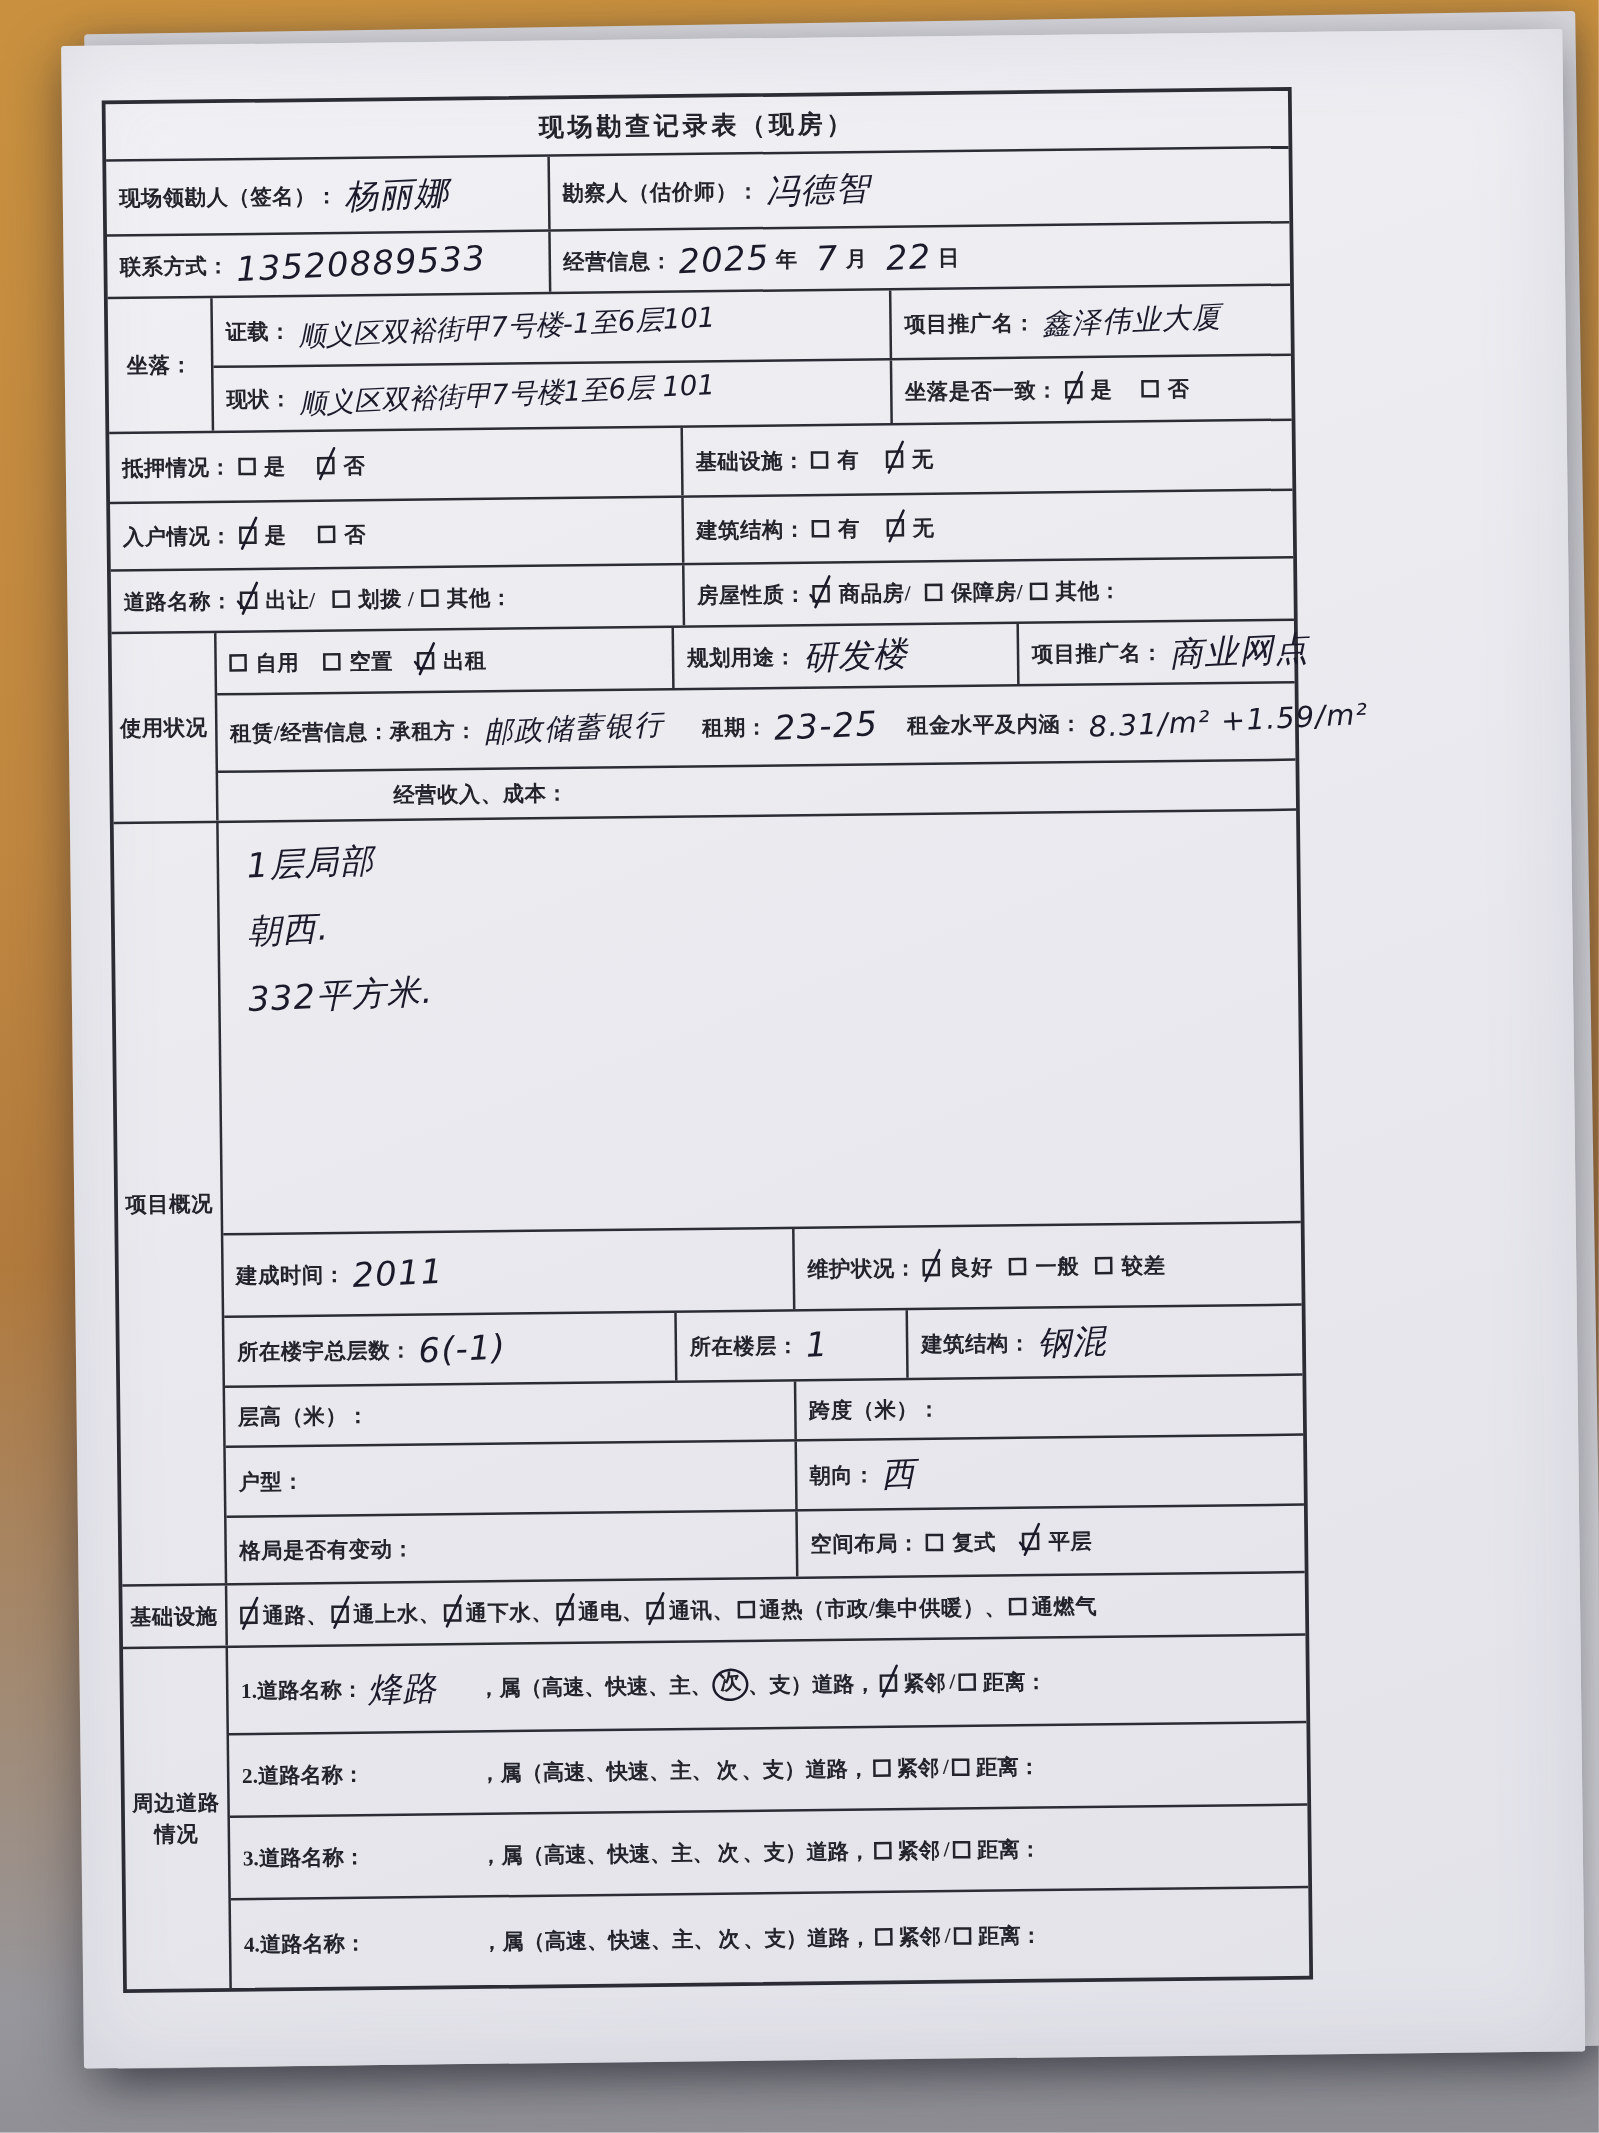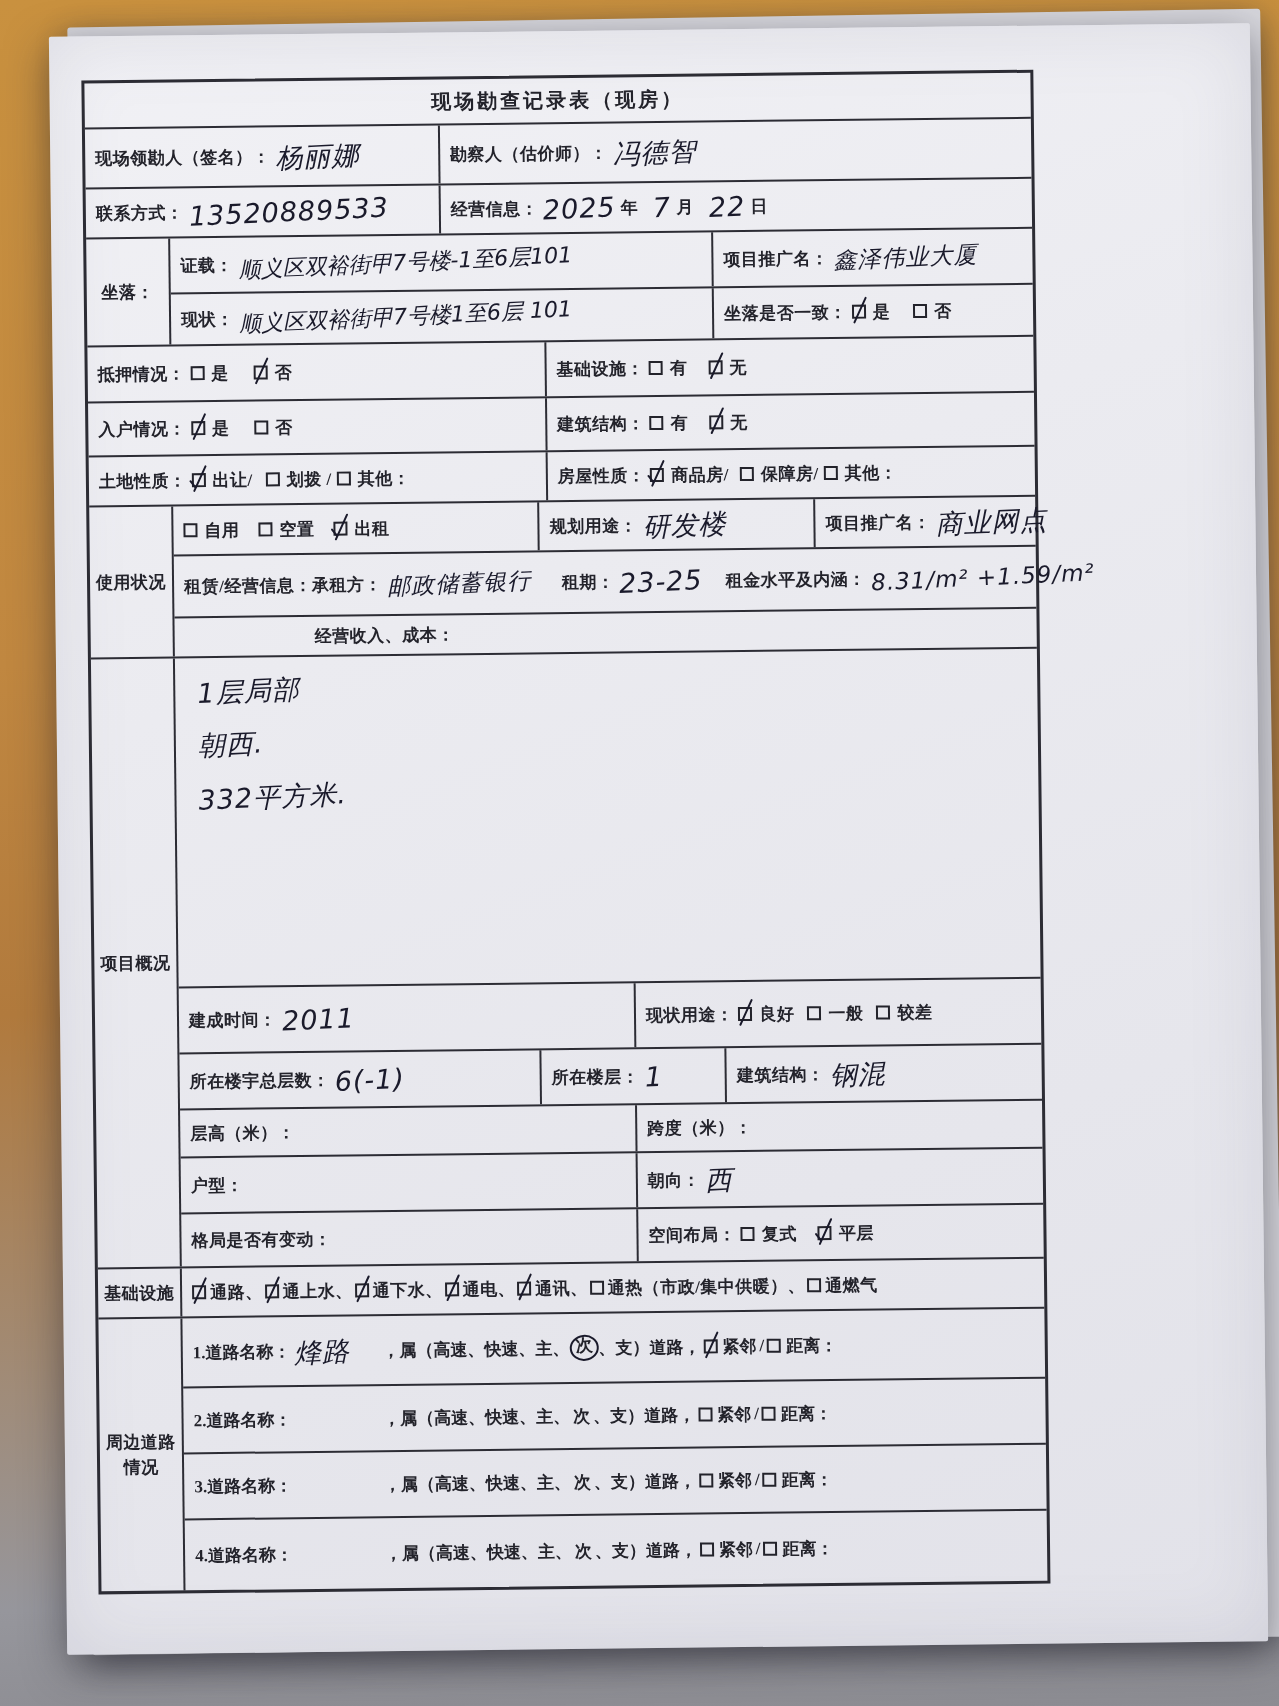--- a/index.html
+++ b/index.html
@@ -164,21 +164,21 @@
         <span class="lbl">建筑结构：</span>
         <span class="cb"></span>
         <span class="lbl">有</span>
         <span class="cb checked" style="margin-left:16px"></span>
         <span class="lbl">无</span>
       </div>
     </div>
 
     <div class="r" style="height:50px">
       <div class="c" style="width:48.5%">
-        <span class="lbl">土地性质：</span>
+        <span class="lbl">道路名称：</span>
         <span class="cb checked v"></span>
         <span class="lbl">出让/</span>
         <span class="cb" style="margin-left:8px"></span>
         <span class="lbl">划拨 /</span>
         <span class="cb"></span>
         <span class="lbl">其他：</span>
       </div>
       <div class="c grow">
         <span class="lbl">房屋性质：</span>
         <span class="cb checked v"></span>
@@ -242,21 +242,21 @@
             <span class="hand big">朝西.</span>
             <span class="hand big">332平方米.</span>
           </div>
         </div>
         <div class="r" style="height:66px">
           <div class="c" style="width:53%">
             <span class="lbl">建成时间：</span>
             <span class="hand big">2011</span>
           </div>
           <div class="c grow">
-            <span class="lbl">现状用途：</span>
+            <span class="lbl">维护状况：</span>
             <span class="cb checked"></span>
             <span class="lbl">良好</span>
             <span class="cb" style="margin-left:8px"></span>
             <span class="lbl">一般</span>
             <span class="cb" style="margin-left:8px"></span>
             <span class="lbl">较差</span>
           </div>
         </div>
         <div class="r" style="height:56px">
           <div class="c" style="width:42%">

